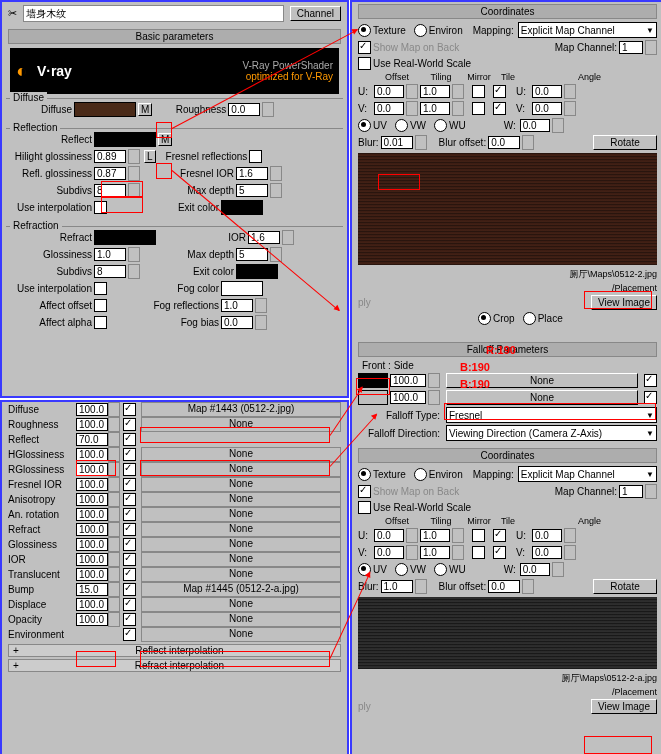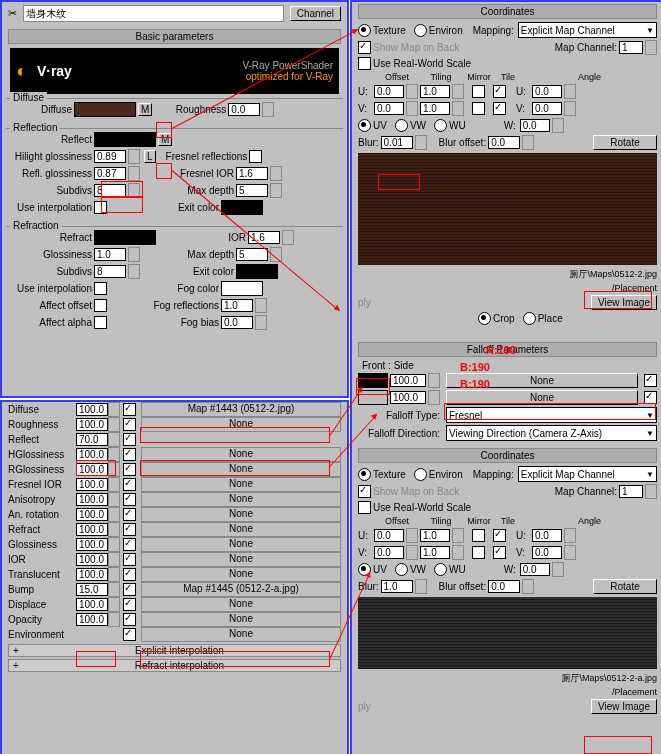--- a/index.html
+++ b/index.html
@@ -263,21 +263,21 @@
         <span class="chk on" style="margin:0 3px"></span>
         <div class="mapbtn">None</div>
       </div>
       <div class="maprow">
         <span class="nm">Environment</span>
         <span style="width:44px"></span>
         <span class="chk on" style="margin:0 3px"></span>
         <div class="mapbtn">None</div>
       </div>
     </div>
- <div class="expbar"><span class="plus">+</span><span>Explicit interpolation</span></div>
+ <div class="expbar"><span class="plus">+</span><span>Reflect interpolation</span></div>
  <div class="expbar"><span class="plus">+</span><span>Refract interpolation</span></div>
 </div>
 
 <div class="panel right">
 
  <div class="titlebar">Coordinates</div>
  <div class="row">
   <span class="radio on"></span>
       <span>Texture</span>
   <span class="radio" style="margin-left:6px"></span>

